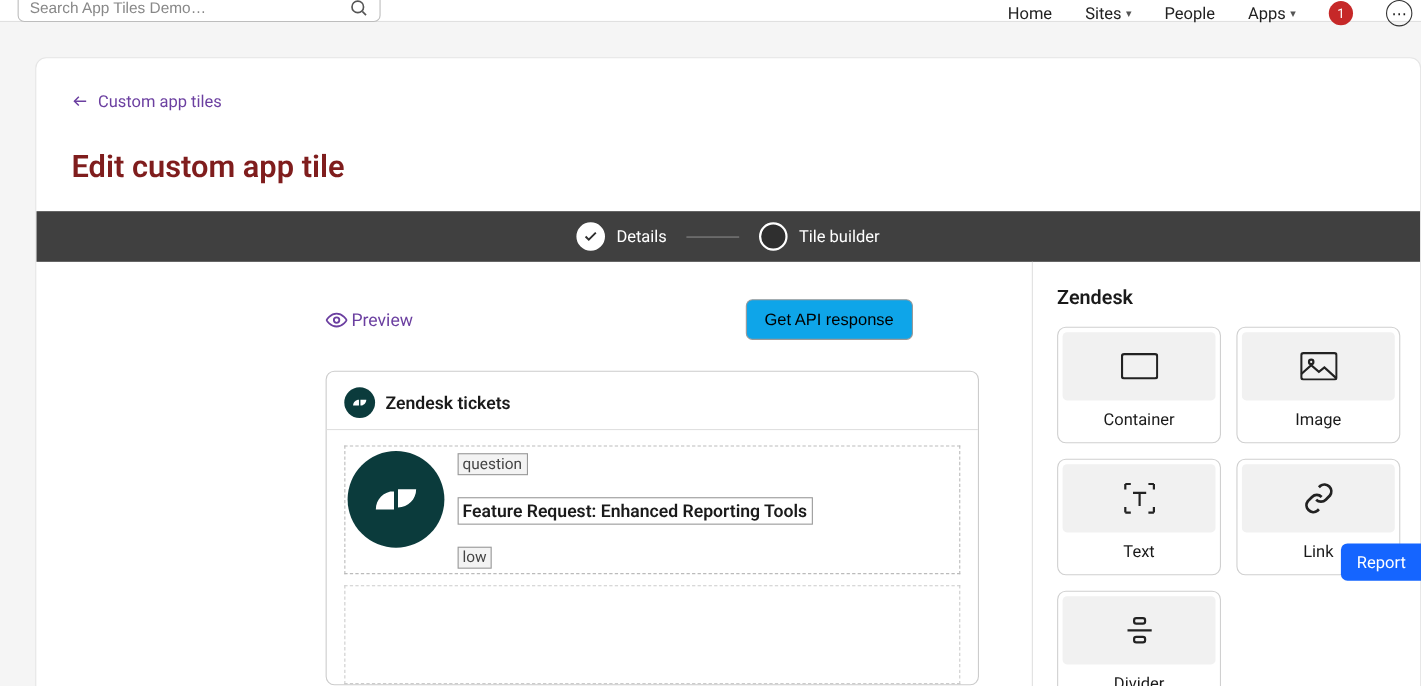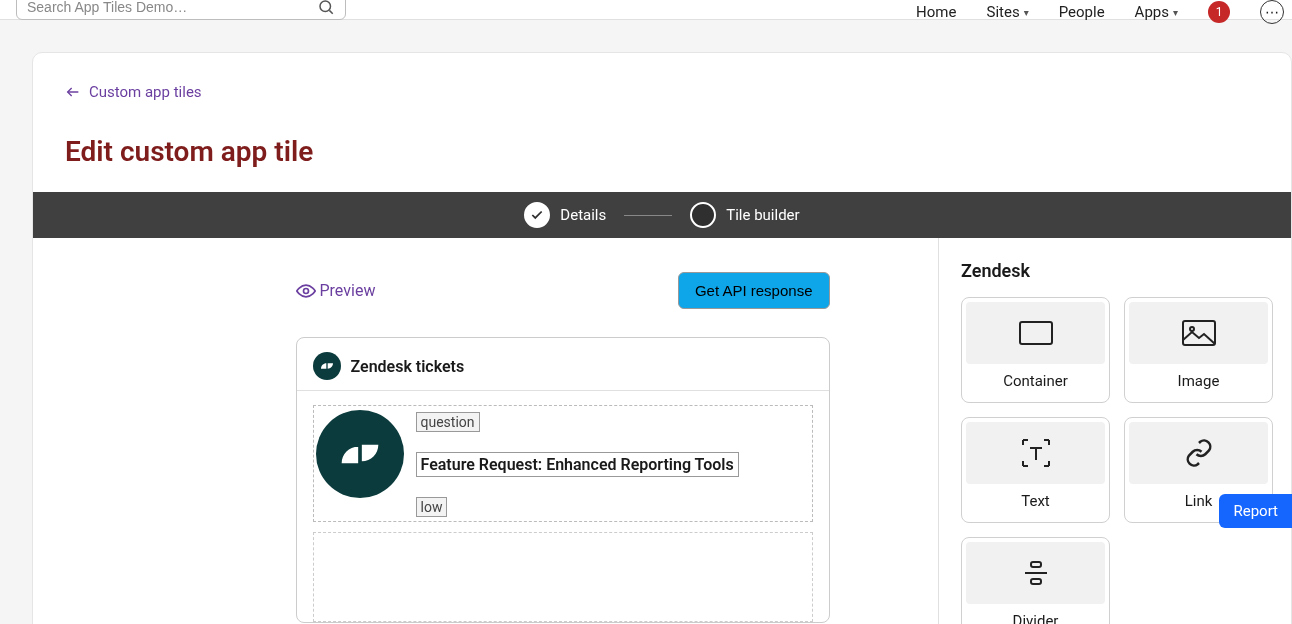--- a/index.html
+++ b/index.html
@@ -170,21 +170,21 @@
   .btn-outline {
     border: 1px solid #999;
     background: #0ea5e9;
     border-radius: 6px;
     padding: 9px 16px;
     font-size: 15px;
     cursor: pointer;
   }
 
   .tile-preview {
-    width: 534px;
+    width: 594px;
     border: 1px solid #ccc;
     border-radius: 8px;
     background: #fff;
     padding: 0;
   }
   .tile-header {
     display: flex; align-items: center; gap: 10px;
     padding: 14px 16px 10px 16px;
   }
   .tile-header-icon {

